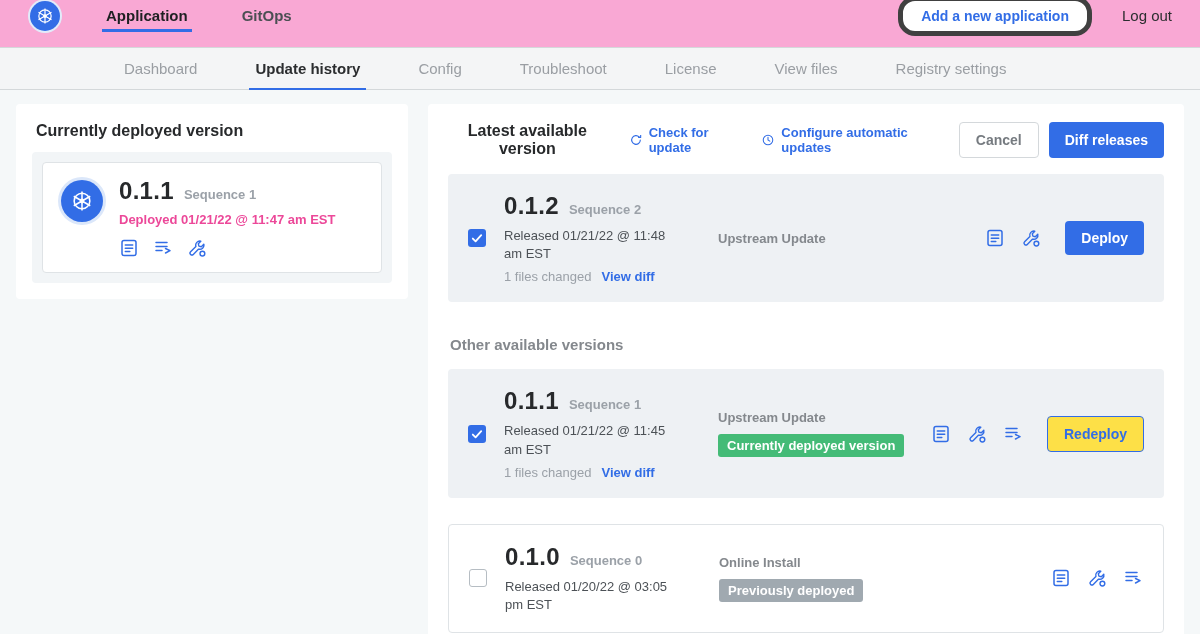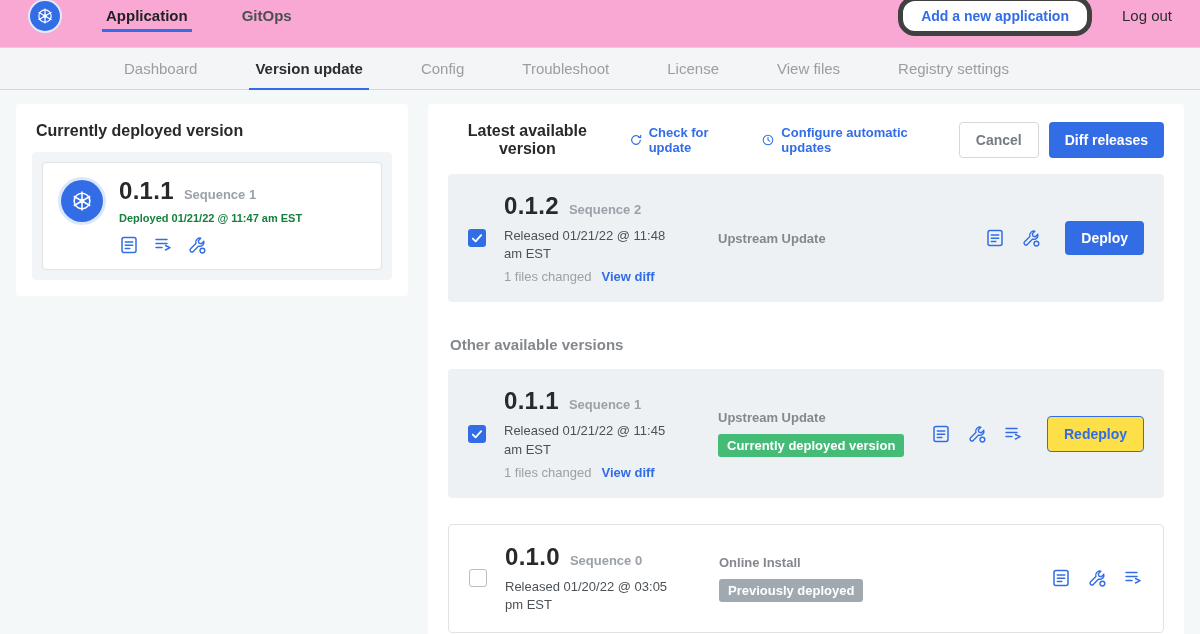--- a/index.html
+++ b/index.html
@@ -43,21 +43,21 @@
   .left-card { width:392px; padding:16px 16px 16px; }
   .left-card h2 { font-size:16px; font-weight:700; margin:2px 0 12px 4px; color:#27292b; }
   .gray-box { background:#f2f5f7; padding:10px; border-radius:4px; }
   .inner-card { background:#fff; border:1px solid #dfe3e6; border-radius:4px;
     padding:14px 16px; display:flex; gap:14px; }
   .k8s-logo.big { width:42px; height:42px; padding:7px; box-shadow:0 0 0 3px #dbe7fa;
     align-self:flex-start; margin:3px 2px 0 2px; }
   .ver-line { display:flex; align-items:baseline; gap:10px; }
   .ver-num { font-size:24px; font-weight:700; color:#27292b; letter-spacing:.3px; }
   .seq { font-size:13px; color:#9ba1a8; font-weight:600; }
-  .dep-date { font-size:11px; color:#15803d; margin-top:7px; font-weight:600; }
+  .dep-date { font-size:13px; color:#ec4899; margin-top:7px; font-weight:600; }
   .icon-row { display:flex; gap:14px; margin-top:11px; }
   .row-ic { width:20px; height:20px; color:#326de6; cursor:pointer; display:inline-block; }
 
   
   .right-card { flex:1; padding:18px 20px 20px; }
   .latest-header { display:flex; align-items:center; gap:20px; }
   .latest-header h2 { font-size:16px; font-weight:700; color:#27292b; margin-right:2px;text-align:center; }
   .hlink { display:flex; align-items:center; gap:6px; color:#326de6; font-size:13px;
     font-weight:600; cursor:pointer; }
   .hlink .lic { width:16px; height:16px; color:#326de6; }
@@ -137,21 +137,21 @@
   <nav class="topnav-tabs">
     <a class="toptab active">Application</a>
     <a class="toptab">GitOps</a>
   </nav>
   <button class="pill-btn">Add a new application</button>
   <a class="logout">Log out</a>
 </header>
 
 <nav class="subnav">
   <a class="subitem">Dashboard</a>
-  <a class="subitem active">Version update</a>
+  <a class="subitem active">Update history</a>
   <a class="subitem">Config</a>
   <a class="subitem">Troubleshoot</a>
   <a class="subitem">License</a>
   <a class="subitem">View files</a>
   <a class="subitem">Registry settings</a>
 </nav>
 
 <main>
 
   <section class="card left-card">

